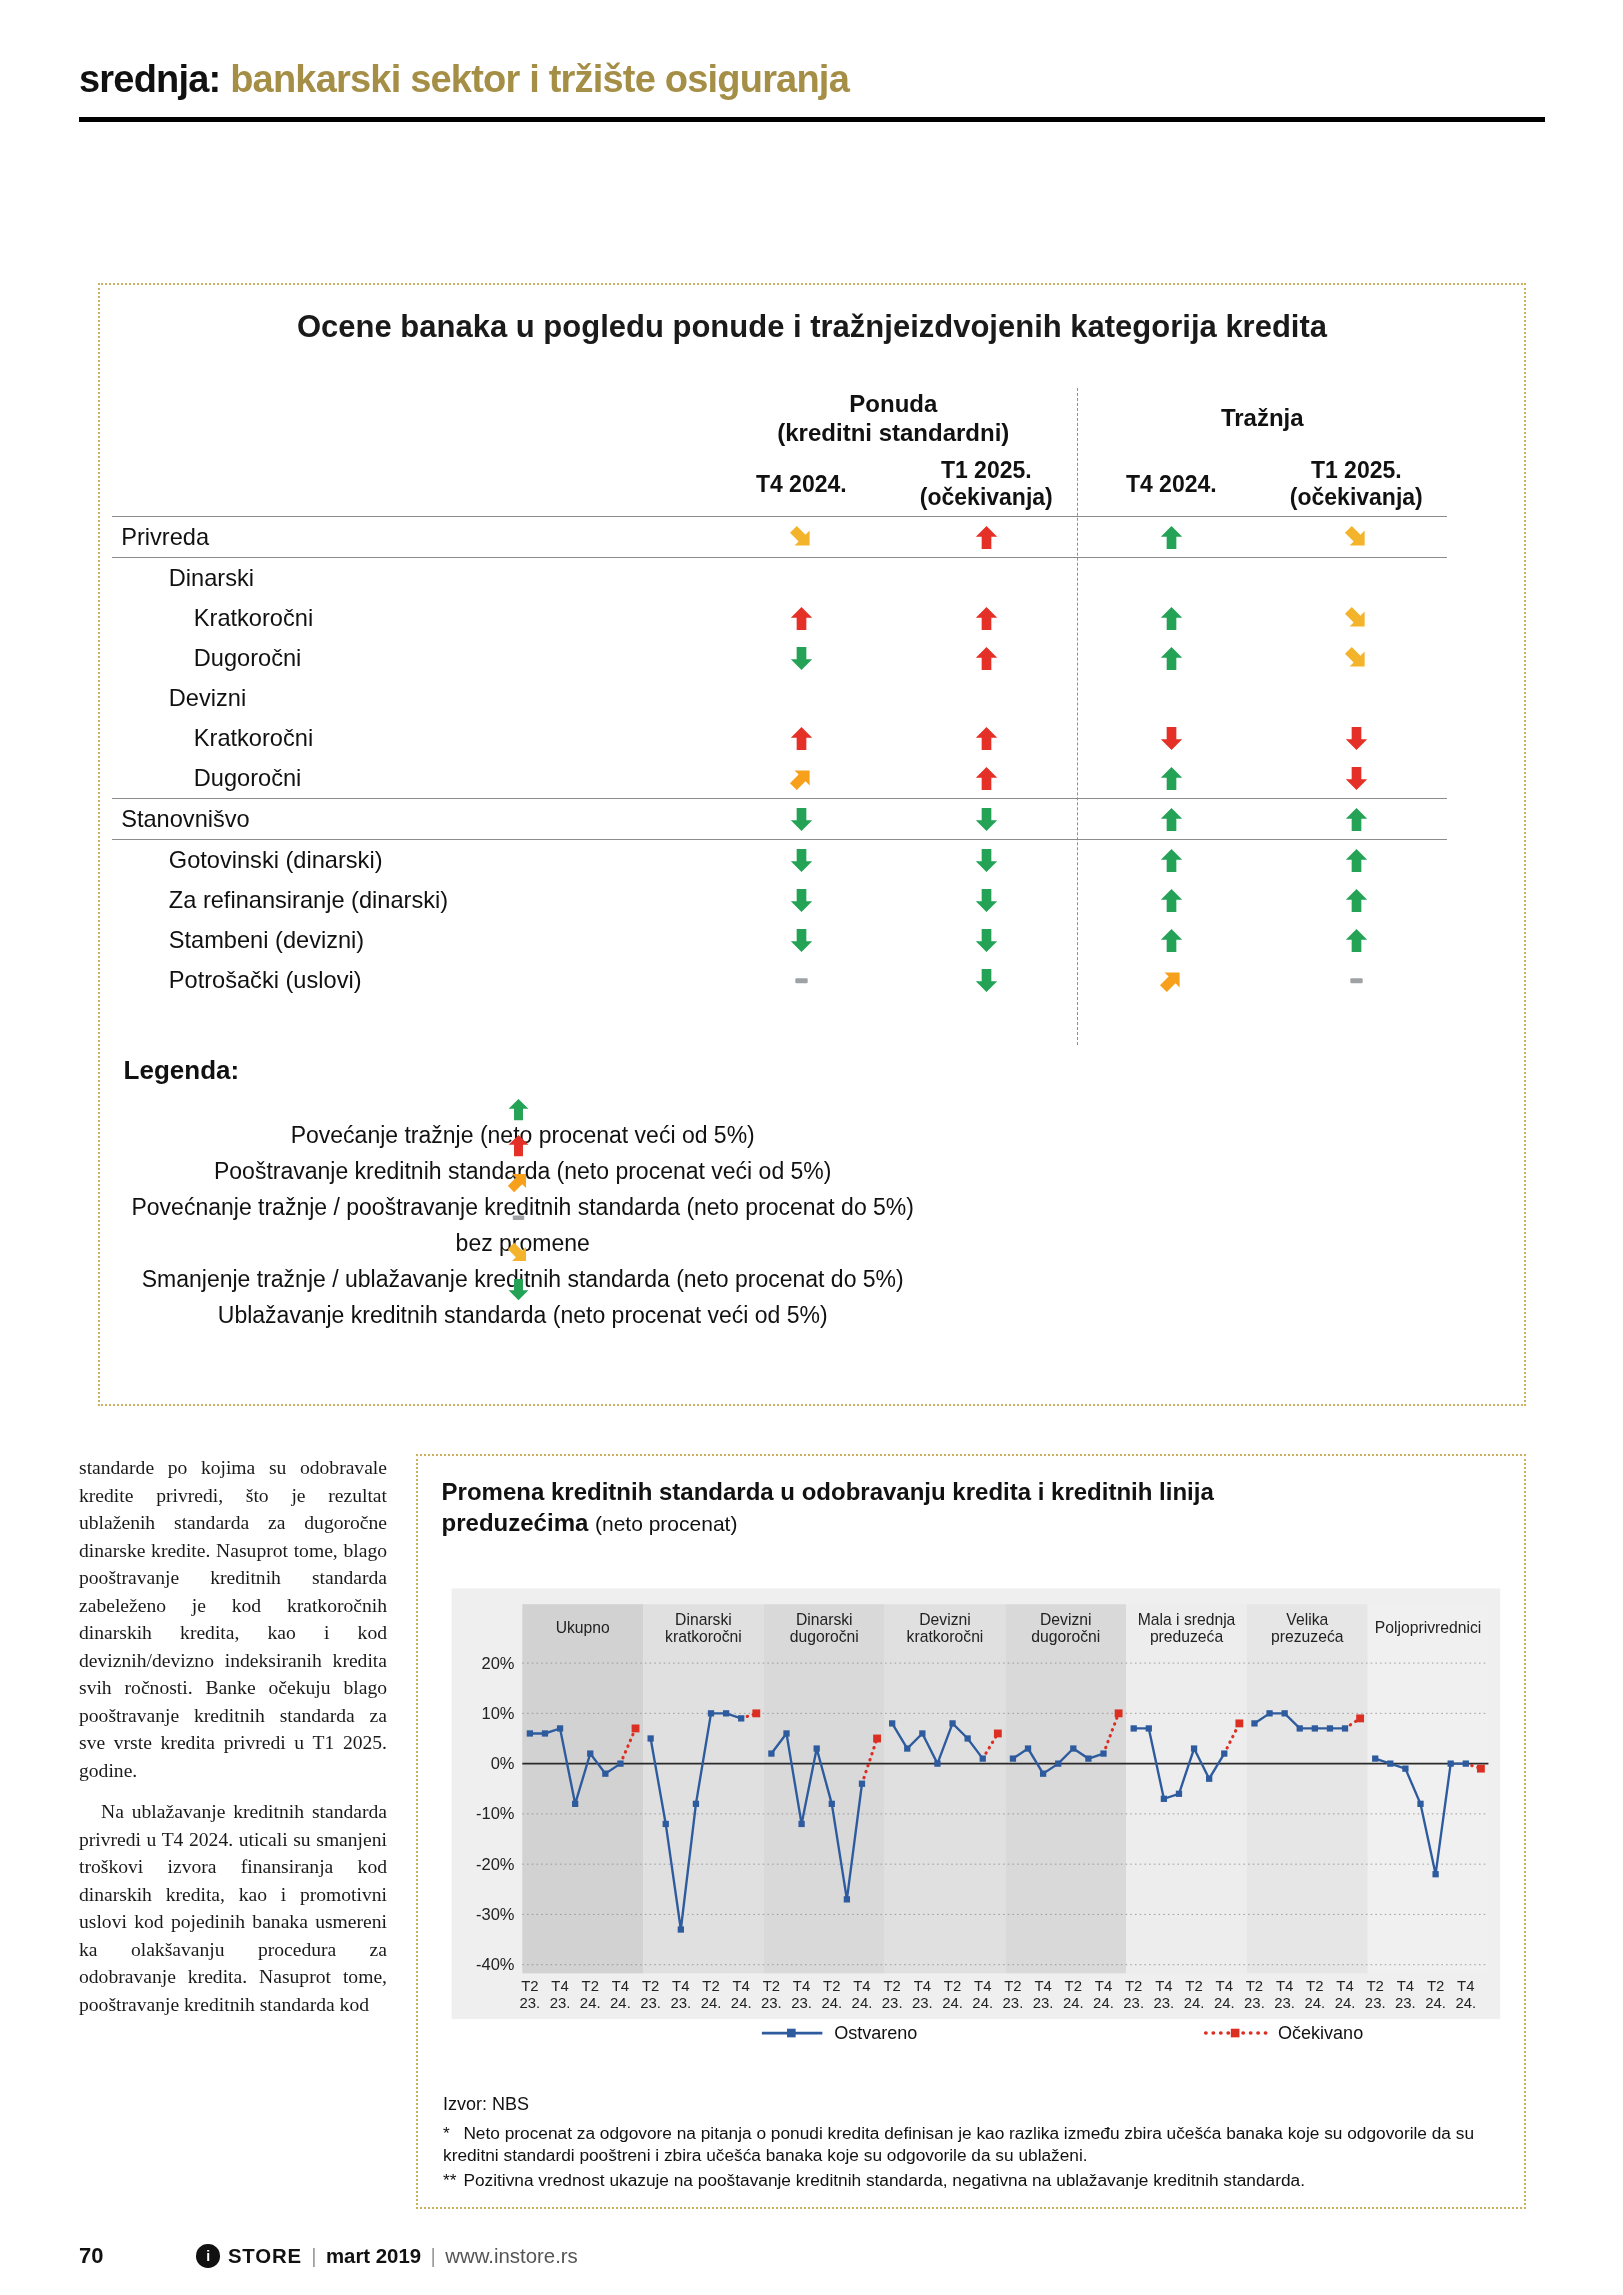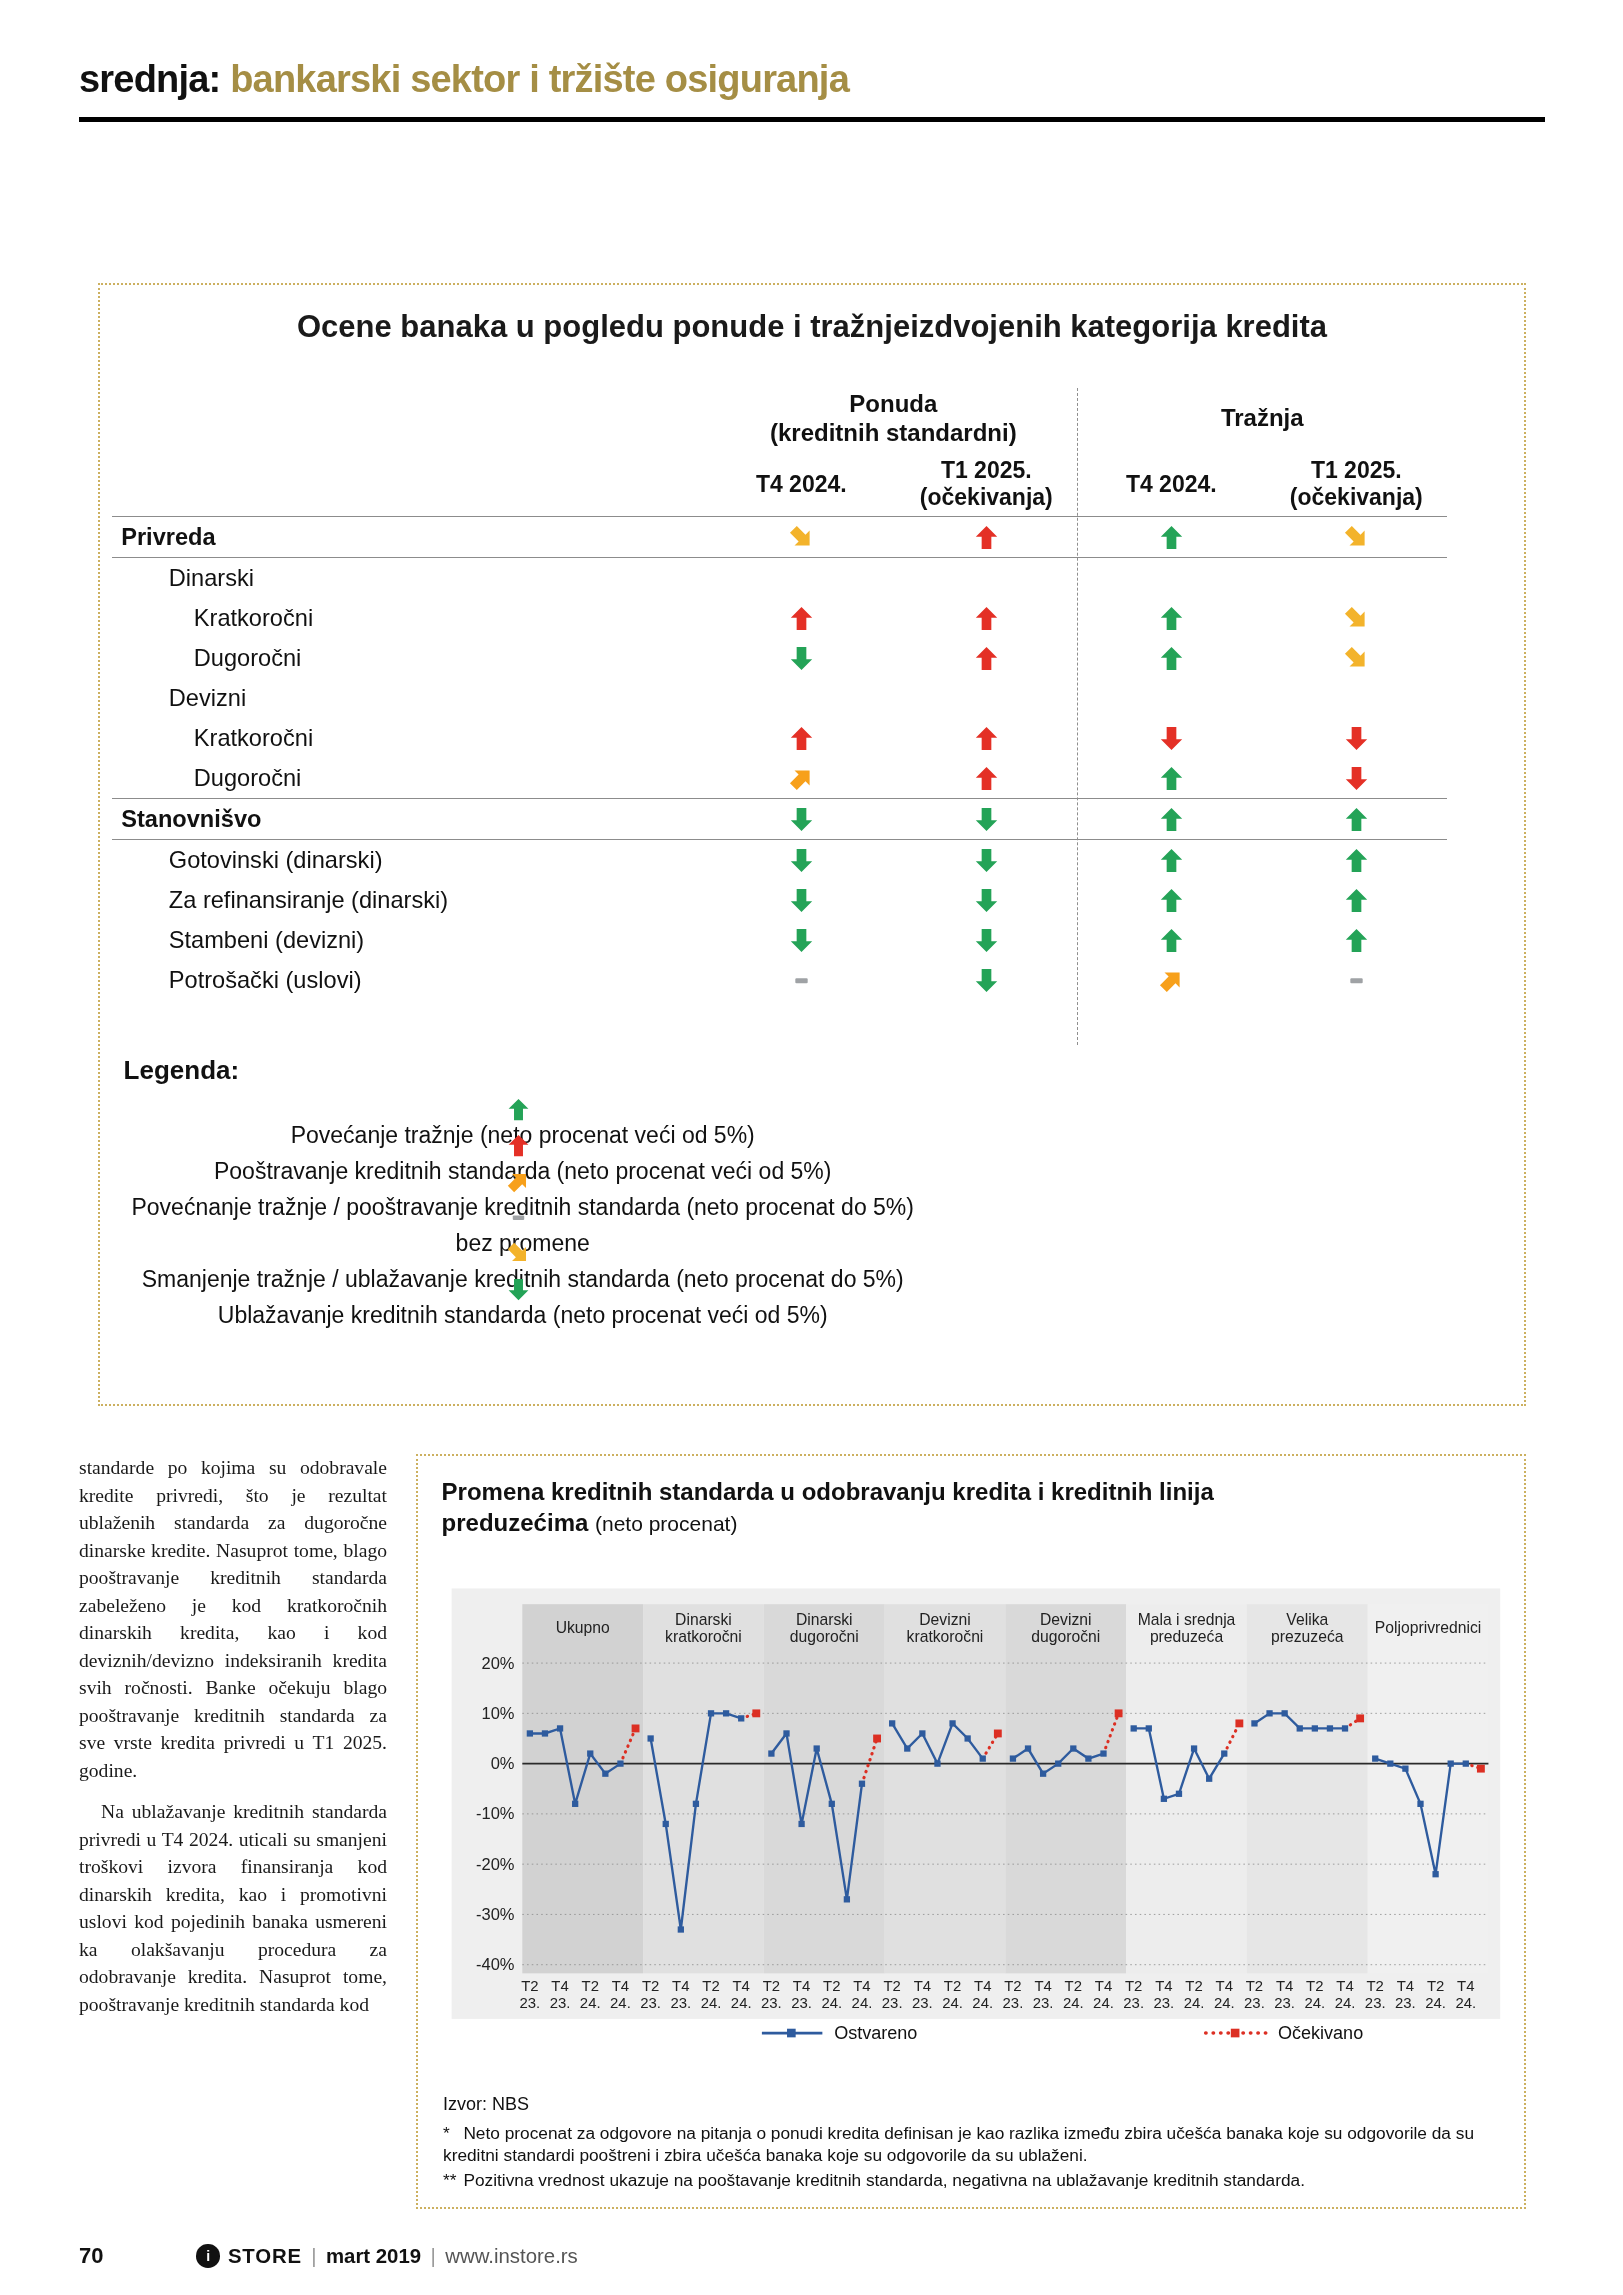--- a/index.html
+++ b/index.html
@@ -20,21 +20,21 @@
   .ratings-box{position:absolute;left:98px;top:283px;width:1428px;height:1123px;
     border:2.4px dotted #ccb060;box-sizing:border-box;background:#fff;}
   .ratings-title{margin:23.6px 15.7px 0;text-align:center;font-size:31px;font-weight:bold;color:#1a1a1a;}
   .table-wrap{position:absolute;left:11.8px;top:98px;width:1335px;}
   .v-dashes{position:absolute;left:965px;top:4.7px;height:657px;border-left:1.6px dashed #8f8f8f;}
   .grid-groups{display:grid;grid-template-columns:597px 369px 369px;height:69px;align-items:center;}
   .gh{text-align:center;font-weight:bold;font-size:24px;line-height:29px;}
   .grid-sub{display:grid;grid-template-columns:597px 185px 185px 185px 185px;height:64px;align-items:center;}
   .sub-cell{text-align:center;font-weight:bold;font-size:23px;line-height:27px;}
   .t-row{display:grid;grid-template-columns:597px 185px 185px 185px 185px;height:40px;align-items:center;font-size:23.6px;}
-  .t-row.bold .lbl{font-weight:bold;}
+  .t-row.bold .lbl{font-weight:normal;}
   .t-row .lbl{white-space:nowrap;}
   .t-row .cell{text-align:center;line-height:0;}
   .t-row .cell svg{vertical-align:middle;}
   .hrule{border-top:1.6px solid #8c8c8c;height:0;}
 
   .legend{position:absolute;left:23.6px;top:770px;}
   .legend-title{font-size:26px;font-weight:bold;margin-bottom:11px;}
   .legend-item{display:flex;align-items:center;height:36px;flex-direction:column;}
   .legend-item .ic{width:35px;display:flex;justify-content:center;line-height:0;}
   .legend-item .txt{font-size:23px;margin-left:7.9px;}
@@ -84,21 +84,21 @@
   <section class="ratings-box">
     <h2 class="ratings-title">Ocene banaka u pogledu ponude i tražnjeizdvojenih kategorija kredita</h2>
 
     <div class="table-wrap">
       <div class="v-dashes"></div>
 
       <div class="grid-groups">
         <div></div>
         <div class="gh">
           <div>Ponuda</div>
-          <div>(kreditnih standardni)</div>
+          <div>(kreditni standardni)</div>
         </div>
         <div class="gh">
           <div>Tražnja</div>
         </div>
       </div>
 
       <div class="grid-sub" id="sub-headers">
           <div></div>
           <div class="sub-cell">
             <div>T4 2024.</div>

